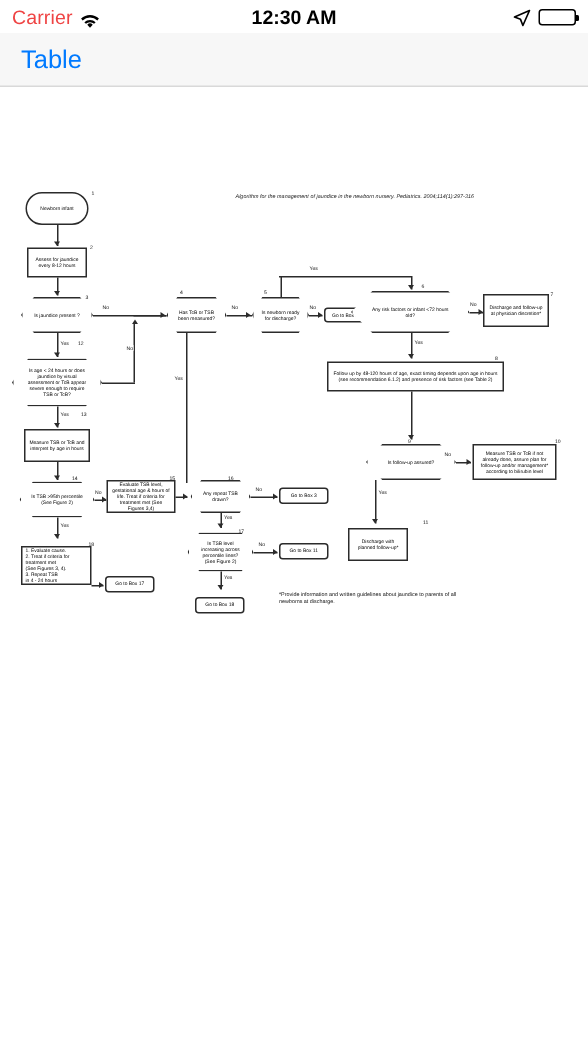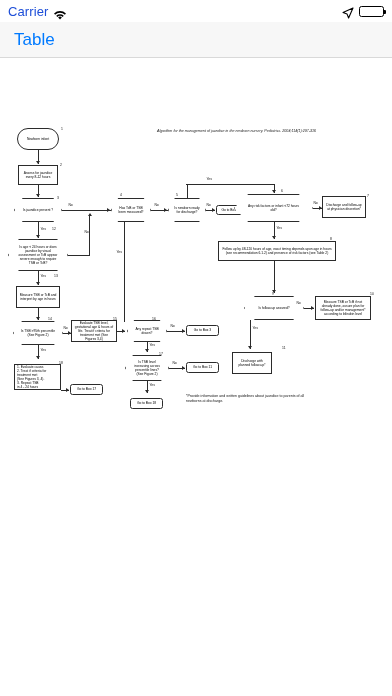--- a/index.html
+++ b/index.html
@@ -13,21 +13,21 @@
   
   .status-bar {
     position: relative;
     height: 22px;
     background: #ffffff;
     display: flex;
     align-items: center;
     padding: 0 8px;
   }
   .sb-left { display: flex; align-items: center; gap: 5px; }
-  .sb-carrier { font-size: 13px; font-weight: 500; color: #1d4ed8; letter-spacing: .1px; }
+  .sb-carrier { font-size: 13px; font-weight: 500; color: #ef4444; letter-spacing: .1px; }
   .wifi-icon { display: inline-block; width: 14px; height: 11px; position: relative; top: 1px; }
   .sb-center {
     position: absolute; left: 0; right: 0; text-align: center;
     font-size: 13px; font-weight: 600; color: #000; pointer-events: none;
   }
   .sb-right {
     margin-left: auto; display: flex; align-items: center; gap: 5px;
     position: relative; z-index: 2;
   }
   .loc-icon { width: 12px; height: 12px; display: block; }
@@ -149,20 +149,21 @@
   <div class="sb-left">
     <span class="sb-carrier">Carrier</span>
     <span class="wifi-icon">
       <svg viewBox="0 0 16 12" width="14" height="11">
         <path d="M8 10.6 L10.1 8.2 A3.1 3.1 0 0 0 5.9 8.2 Z" fill="#000"></path>
         <path d="M3.7 6.3 A6.4 6.4 0 0 1 12.3 6.3 L11.1 7.6 A4.7 4.7 0 0 0 4.9 7.6 Z" fill="#000"></path>
         <path d="M1.2 3.6 A10 10 0 0 1 14.8 3.6 L13.6 5 A8.3 8.3 0 0 0 2.4 5 Z" fill="#000"></path>
       </svg>
     </span>
   </div>
+  <div class="sb-center">12:30 AM</div>
   <div class="sb-right">
     <span class="loc-icon">
       <svg viewBox="0 0 12 12" width="12" height="12">
         <path d="M11 1 L1 5.4 L5 6.9 L6.6 11 Z" fill="none" stroke="#000" stroke-width="1.1" stroke-linejoin="round"></path>
       </svg>
     </span>
     <span class="battery">
       <span class="battery-fill"></span>
     </span>
   </div>

